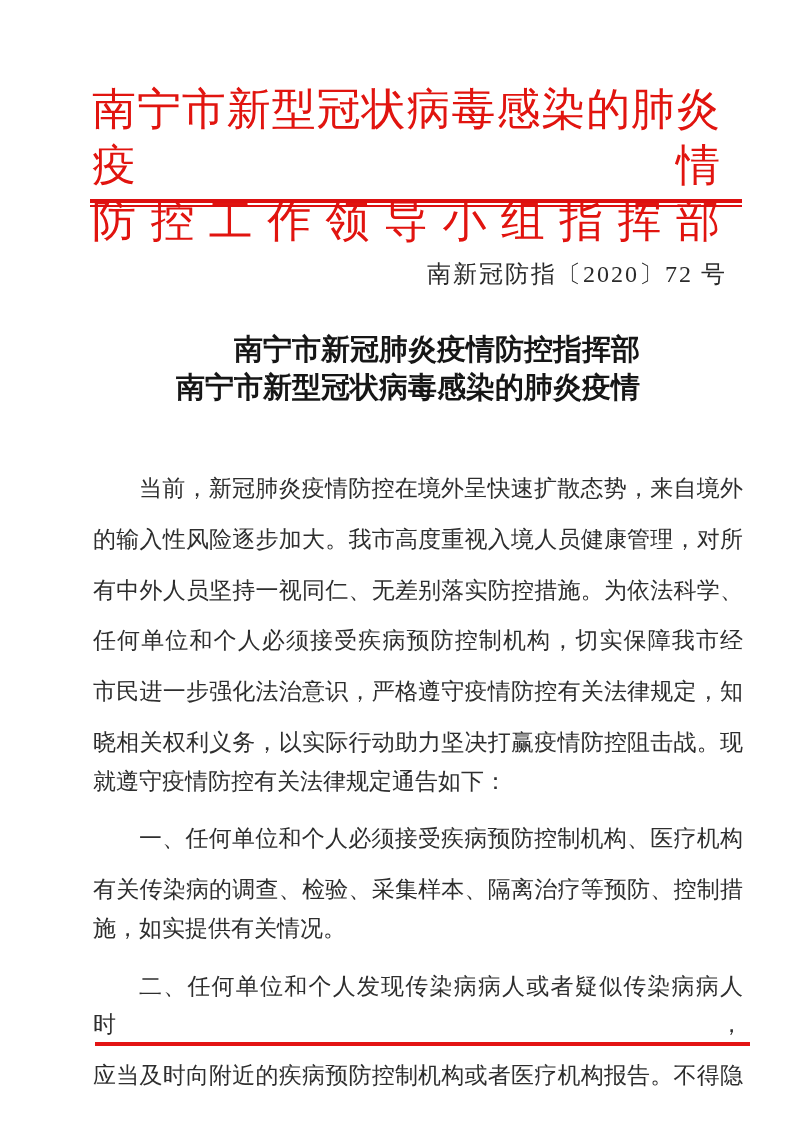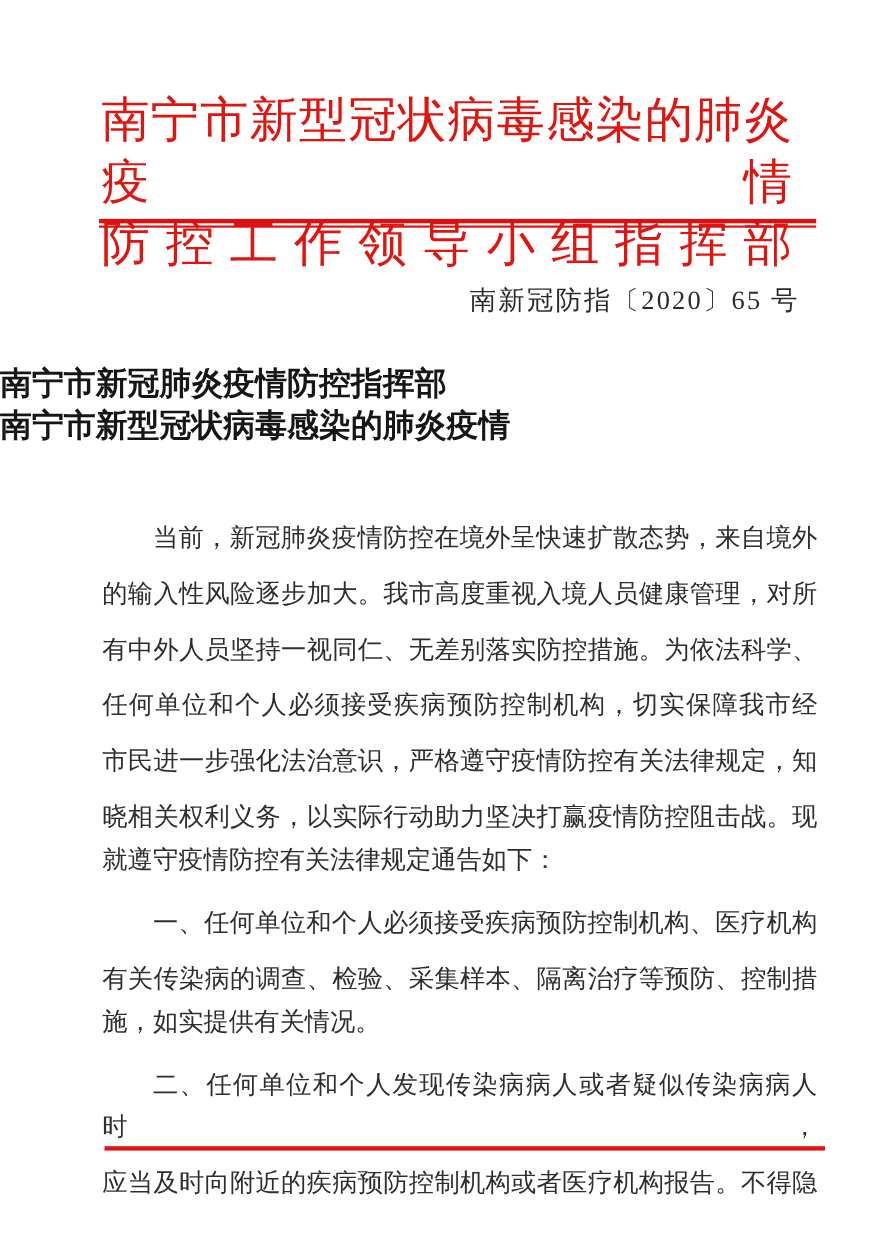--- a/index.html
+++ b/index.html
@@ -46,21 +46,21 @@
     letter-spacing: 2px;
     color: #2a2a2a;
     line-height: 32px;
   }
   
   .notice-title {
     position: absolute;
     top: 330px;
     left: 0;
     width: 640px;
-    text-align: left;
+    text-align: right;
     font-weight: bold;
     color: #161616;
     font-size: 29px;
     line-height: 38px;
   }
   
   .body-text {
     position: absolute;
     top: 458px;
     left: 93px;
@@ -97,21 +97,21 @@
 <div class="page">
 
   <div class="agency-header">
     <div class="agency-line">南宁市新型冠状病毒感染的肺炎疫情</div>
     <div class="agency-line">防控工作领导小组指挥部</div>
   </div>
 
   <div class="sep sep-top"></div>
   <div class="sep sep-bottom"></div>
 
-  <div class="doc-number">南新冠防指〔2020〕65 号</div>
+  <div class="doc-number">南新冠防指〔2020〕72 号</div>
 
   <div class="notice-title">
     <div>南宁市新冠肺炎疫情防控指挥部</div>
     <div>南宁市新型冠状病毒感染的肺炎疫情</div>
   </div>
 
   <div class="body-text">
 
     <div class="bodyline j ind">当前，新冠肺炎疫情防控在境外呈快速扩散态势，来自境外</div>
     <div class="bodyline j">的输入性风险逐步加大。我市高度重视入境人员健康管理，对所</div>

